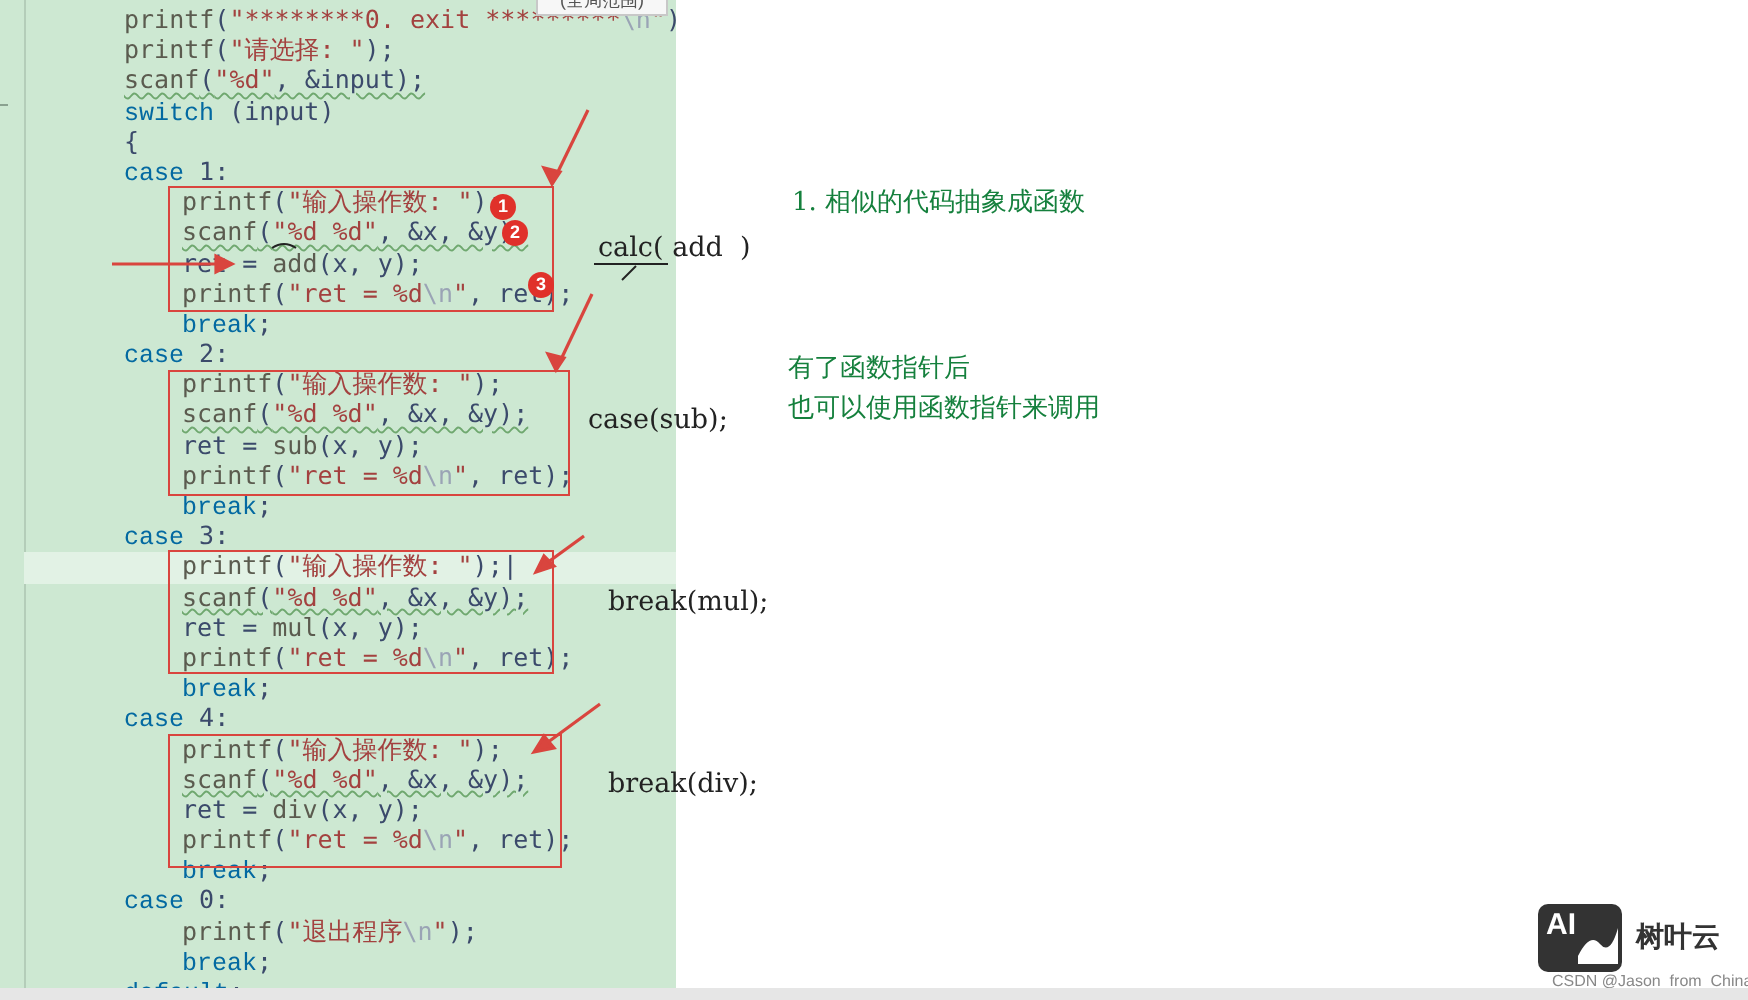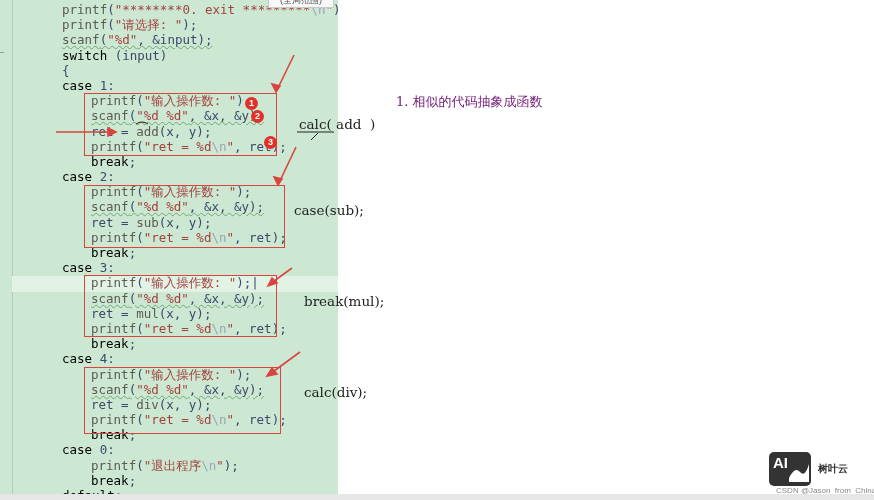--- a/index.html
+++ b/index.html
@@ -21,21 +21,21 @@
   }
   .current-line {
     position: absolute; left: 12px; top: 276px; width: 326px; height: 16px;
     background: #e2f2e5;
   }
   .code {
     position: absolute; left: 62px; top: 2px; margin: 0; padding: 0;
     font-size: 12.5px; line-height: 15.2px; color: #3b4a6b; white-space: pre;
   }
   .line { height: 15.2px; }
-  .kw { color: #000000; }
+  .kw { color: #0369a1; font-family: Liberation Mono, monospace; }
   .fn { color: #5b5b4f; text-align: center; }
   .str { color: #a3413f; }
   .esc { color: #9aa4b5; }
   .plain { color: #3b4a6b; }
   .squiggle { text-decoration: underline wavy #6fa86f; text-decoration-thickness: 1px; }
   .i1 { padding-left: 0; }
   .i2 { padding-left: 29px; }
 
   .redbox {
     position: absolute; border: 1.5px solid #d9453e; box-sizing: border-box;
@@ -46,21 +46,21 @@
     font-size: 9px; line-height: 13px; text-align: center; font-weight: bold;
   }
   svg.arrows { position: absolute; left: 0; top: 0; width: 874px; height: 500px; pointer-events: none; }
 
   .anno {
     position: absolute; font-family: "DejaVu Serif", "Liberation Serif", serif;
     font-size: 13.5px; color: #222; white-space: nowrap;
   }
   .note {
     position: absolute; font-family: "DejaVu Serif", "Liberation Serif", serif;
-    font-size: 13px; color: #701a75; line-height: 20px; white-space: nowrap;
+    font-size: 13px; color: #15803d; line-height: 20px; white-space: nowrap;
   }
   .tooltip {
     position: absolute; left: 268px; top: -6px; width: 64px; height: 12px;
     background: #f7f7f7; border: 1px solid #c8c8c8;
     font-family: "Liberation Sans", sans-serif; font-size: 9px; color: #555;
     text-align: center; line-height: 11px; overflow: hidden;
   }
   .bottom-bar {
     position: absolute; left: 0; top: 494px; width: 874px; height: 6px; background: #e6e6e6;
   }
@@ -68,21 +68,21 @@
     position: absolute; left: 769px; top: 452px; display: flex; align-items: center;
   }
   .logo-box {
     width: 42px; height: 34px; background: #333; border-radius: 5px; position: relative; overflow: hidden;
   }
   .logo-ai {
     position: absolute; left: 4px; top: 2px; color: #fff; font-family: "Liberation Sans", sans-serif;
     font-weight: bold; font-size: 15px;
   }
   .logo-text {
-    margin-left: 7px; font-family: "DejaVu Sans", sans-serif; font-weight: bold; font-size: 10px; color: #333;
+    margin-left: 7px; font-family: "DejaVu Sans", sans-serif; font-weight: bold; font-size: 14px; color: #333;
   }
   .watermark {
     position: absolute; left: 762px; top: 486px; font-family: "Liberation Sans", sans-serif;
     font-size: 8px; color: #888; white-space: nowrap; margin-left: 14px;
   }
 </style>
 </head>
 <body>
 
 <div class="editor">
@@ -125,24 +125,26 @@
     <path d="M136 124 q6 -4 12 0"></path>
   </g>
 </svg>
 
 <div class="anno" style="left:299px;top:116px;">
   <span>calc</span><span>(</span>
   <span>add</span>&nbsp;&nbsp;<span>)</span>
 </div>
 <div class="anno" style="left:294px;top:202px;">case(sub);</div>
 <div class="anno" style="left:304px;top:293px;">break(mul);</div>
-<div class="anno" style="left:304px;top:384px;">calc(div);</div>
+<div class="anno" style="left:304px;top:384px;">break(div);</div>
 
 <div class="note" style="left:396px;top:92px;">1. 相似的代码抽象成函数</div>
 <div class="note" style="left:394px;top:175px;">
+  <div>有了函数指针后</div>
+  <div>也可以使用函数指针来调用</div>
 </div>
 
 <div class="logo">
   <div class="logo-box">
     <span class="logo-ai">AI</span>
     <svg width="42" height="34" viewBox="0 0 42 34" style="position:absolute;left:0;top:0;">
       <path d="M20 26 Q26 14 31 20 T40 12 L40 30 L20 30 Z" fill="#fff"></path>
     </svg>
   </div>
   <span class="logo-text">树叶云</span>

